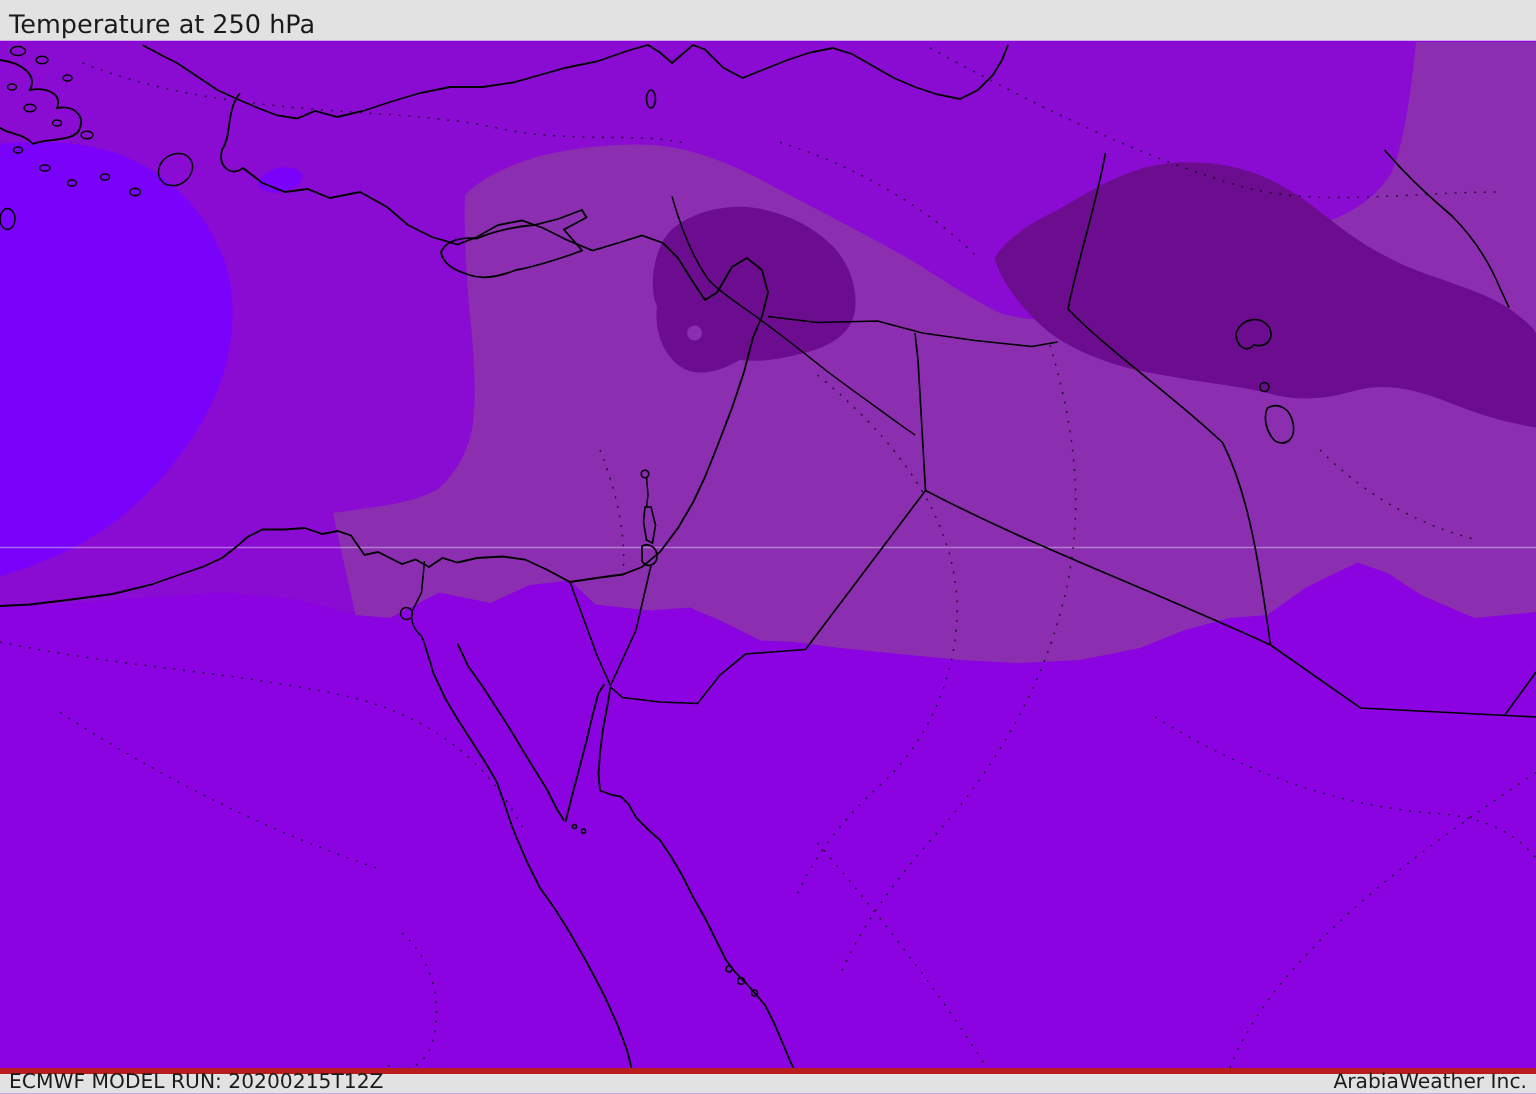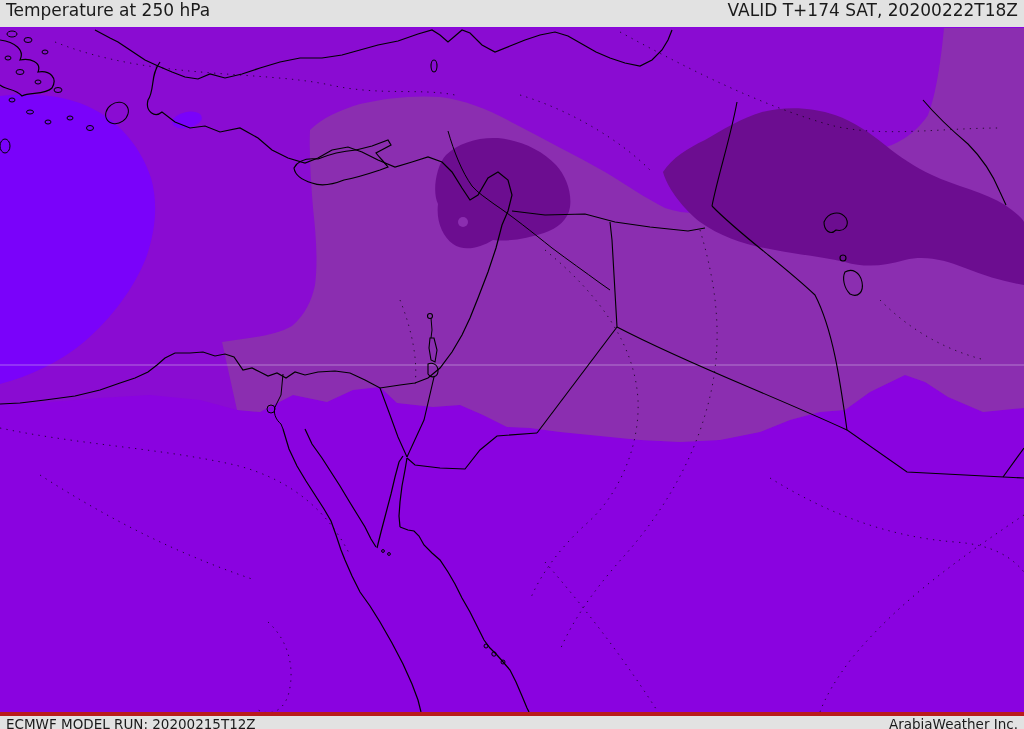--- a/index.html
+++ b/index.html
@@ -3,36 +3,35 @@
 <meta charset="utf-8">
 <style>
   html,body{margin:0;padding:0;}
   body{
     width:1024px;height:729px;position:relative;overflow:hidden;
     background:#E2E2E2;
     font-family:"DejaVu Sans","Liberation Sans",sans-serif;
   }
   .bar{
     position:absolute;left:0;width:1024px;display:flex;
-    justify-content:space-between;align-items:flex-start;
+    justify-content:space-between;align-items:flex-end;
     box-sizing:border-box;padding:0 6px;color:#1A1A1A;
     background:#E2E2E2;
   }
   .bar.top{top:0;height:27px;font-size:17px;}
   .bar.bottom{bottom:0;height:17px;font-size:13.5px;border-top:4px solid #b91c1c;}
   .bar span{white-space:nowrap;}
   #map{position:absolute;top:27px;left:0;}
   svg{display:block;}
 </style>
 </head>
 <body>
 
 <div class="bar top">
   <span>Temperature at 250 hPa</span>
-  <span>VALID T+174 SAT, 20200222T18Z</span>
 </div>
 
 <div id="map">
 <svg width="1024" height="685" viewBox="0 27 1024 685" xmlns="http://www.w3.org/2000/svg">
 
   <g>
     <rect x="0" y="27" width="1024" height="686" fill="#8A03E0"></rect>
 
     <path d="M0,28 L1024,28 L1024,408 L983,412 L948,397 L925,382 L905,375 L870,392 L845,410
              L820,412 L790,420 L760,432 L720,440 L680,442 L640,440 L600,436 L560,432 L530,428

